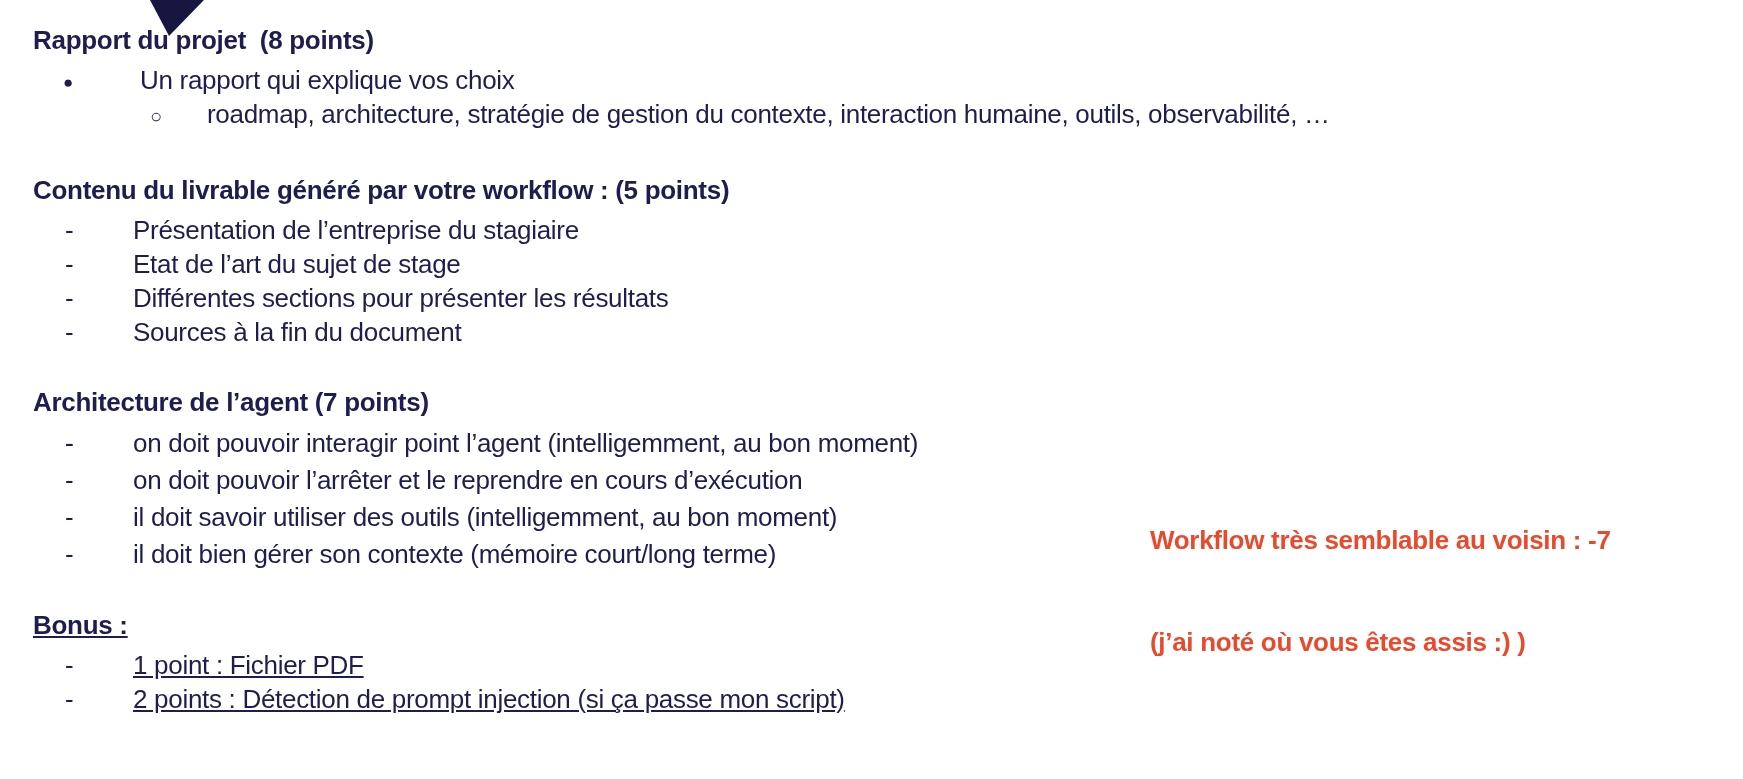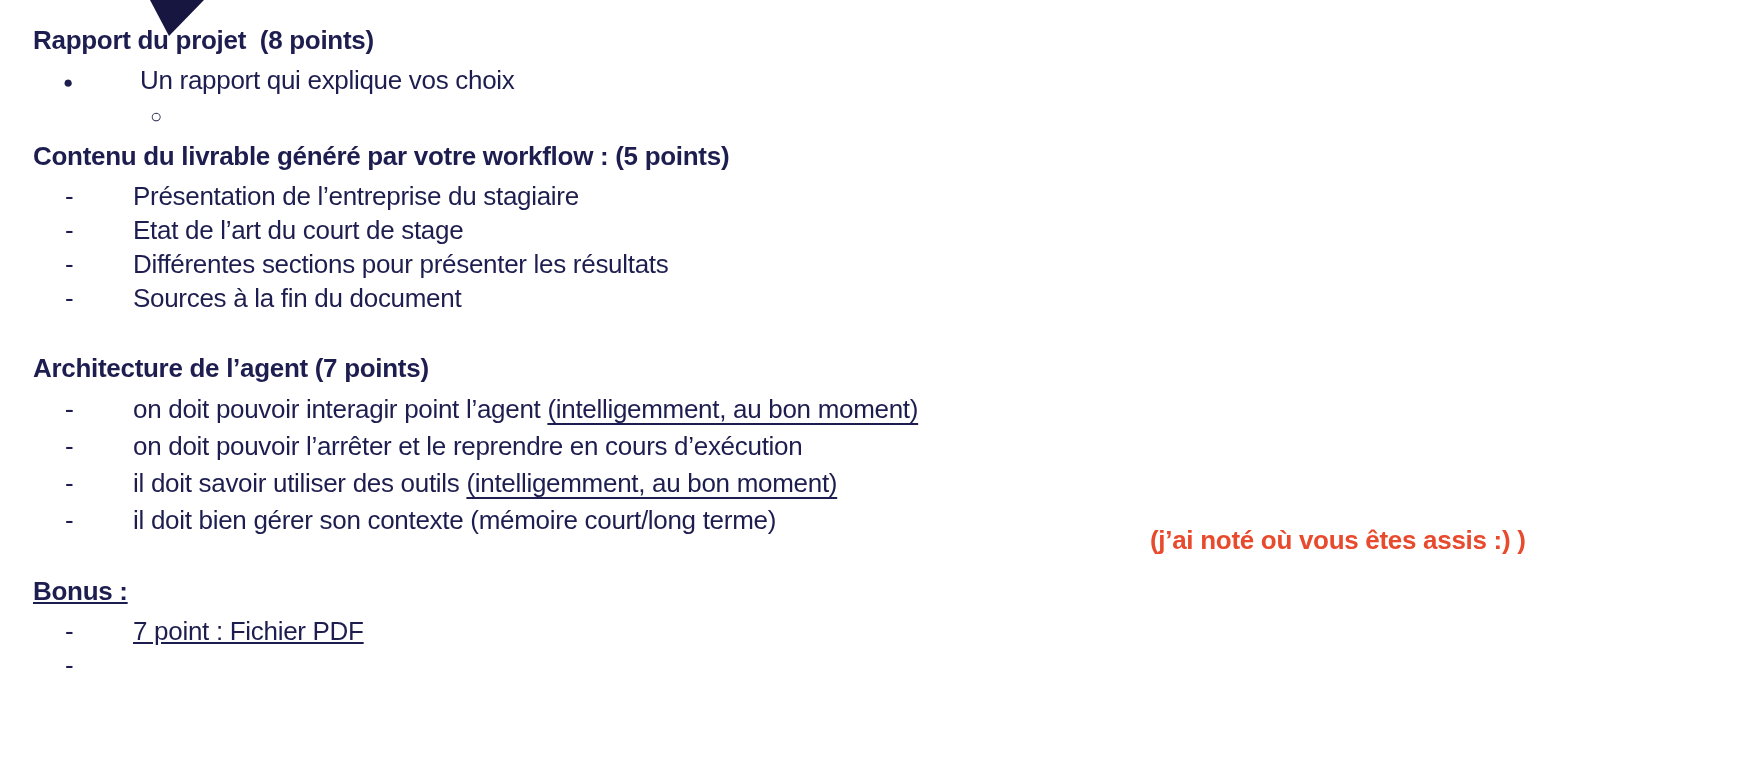--- a/index.html
+++ b/index.html
@@ -28,21 +28,20 @@
   .li.wide { line-height: 37px; }
   .li.m-disc { padding-left: 107px; }
   .li.lvl2 { padding-left: 174px; }
 
   .marker { position: absolute; }
   .marker.dash { left: 32px; }
   .marker.disc { left: 30px; font-size: 17px; top: 3px; }
   .marker.circle { left: 117px; font-size: 20px; top: 2px; }
 
   .underlined {
-    text-decoration: underline;
     text-underline-offset: 5px;
     text-decoration-thickness: 2px;
     text-align: right;
   }
 
   .annotation {
     position: absolute; left: 1150px; top: 455px; width: 580px;
     font-size: 26px; line-height: 34px; font-weight: bold;
     letter-spacing: -0.3px;
     color: #e84a2d;
@@ -58,42 +57,43 @@
     <svg width="60" height="40" viewBox="0 0 60 40">
       <polygon id="triangle-shape" points="2,0 56,0 21,36" fill="#161640"></polygon>
     </svg>
   </div>
 
   <div class="content" style="color: rgb(29, 29, 79);">
     <div>
         <div class="section section-1">
           <div class="heading">Rapport du projet  (8 points)</div>
           <div class="li lvl1 m-disc"><span class="marker disc">●</span><span>Un rapport qui explique vos choix</span></div>
-          <div class="li lvl2 m-circle"><span class="marker circle">○</span></div>
+          <div class="li lvl2 m-circle"><span class="marker circle">○</span><span>roadmap, architecture, stratégie de gestion du contexte, interaction humaine, outils, observabilité, …</span></div>
         </div>
         <div class="section section-2">
           <div class="heading">Contenu du livrable généré par votre workflow : (5 points)</div>
           <div class="li lvl1 m-dash"><span class="marker dash">-</span><span>Présentation de l’entreprise du stagiaire</span></div>
-          <div class="li lvl1 m-dash"><span class="marker dash">-</span><span>Etat de l’art du court de stage</span></div>
+          <div class="li lvl1 m-dash"><span class="marker dash">-</span><span>Etat de l’art du sujet de stage</span></div>
           <div class="li lvl1 m-dash"><span class="marker dash">-</span><span>Différentes sections pour présenter les résultats</span></div>
           <div class="li lvl1 m-dash"><span class="marker dash">-</span><span>Sources à la fin du document</span></div>
         </div>
         <div class="section section-3">
           <div class="heading">Architecture de l’agent (7 points)</div>
           <div class="li lvl1 m-dash wide"><span class="marker dash">-</span></div>
           <div class="li lvl1 m-dash wide"><span class="marker dash">-</span><span>on doit pouvoir interagir point l’agent </span><span class="underlined">(intelligemment, au bon moment)</span></div>
           <div class="li lvl1 m-dash wide"><span class="marker dash">-</span><span>on doit pouvoir l’arrêter et le reprendre en cours d’exécution</span></div>
           <div class="li lvl1 m-dash wide"><span class="marker dash">-</span><span>il doit savoir utiliser des outils </span><span class="underlined">(intelligemment, au bon moment)</span></div>
           <div class="li lvl1 m-dash wide"><span class="marker dash">-</span><span>il doit bien gérer son contexte (mémoire court/long terme)</span></div>
         </div>
         <div class="section section-4">
           <div class="heading">Bonus :</div>
-          <div class="li lvl1 m-dash"><span class="marker dash">-</span><span>7 point : Fichier PDF</span></div>
-          <div class="li lvl1 m-dash"><span class="marker dash">-</span></div>
+          <div class="li lvl1 m-dash"><span class="marker dash">-</span><span>1 point : Fichier PDF</span></div>
+          <div class="li lvl1 m-dash"><span class="marker dash">-</span><span>2 points : Détection de prompt injection (si ça passe mon script)</span></div>
         </div>
       </div>
   </div>
 
   <div class="annotation" style="color: rgb(232, 74, 45);">
+    <div>Workflow très semblable au voisin : -7</div>
     <div>(j’ai noté où vous êtes assis :) )</div>
   </div>
 
 </div>
 
 </body></html>

